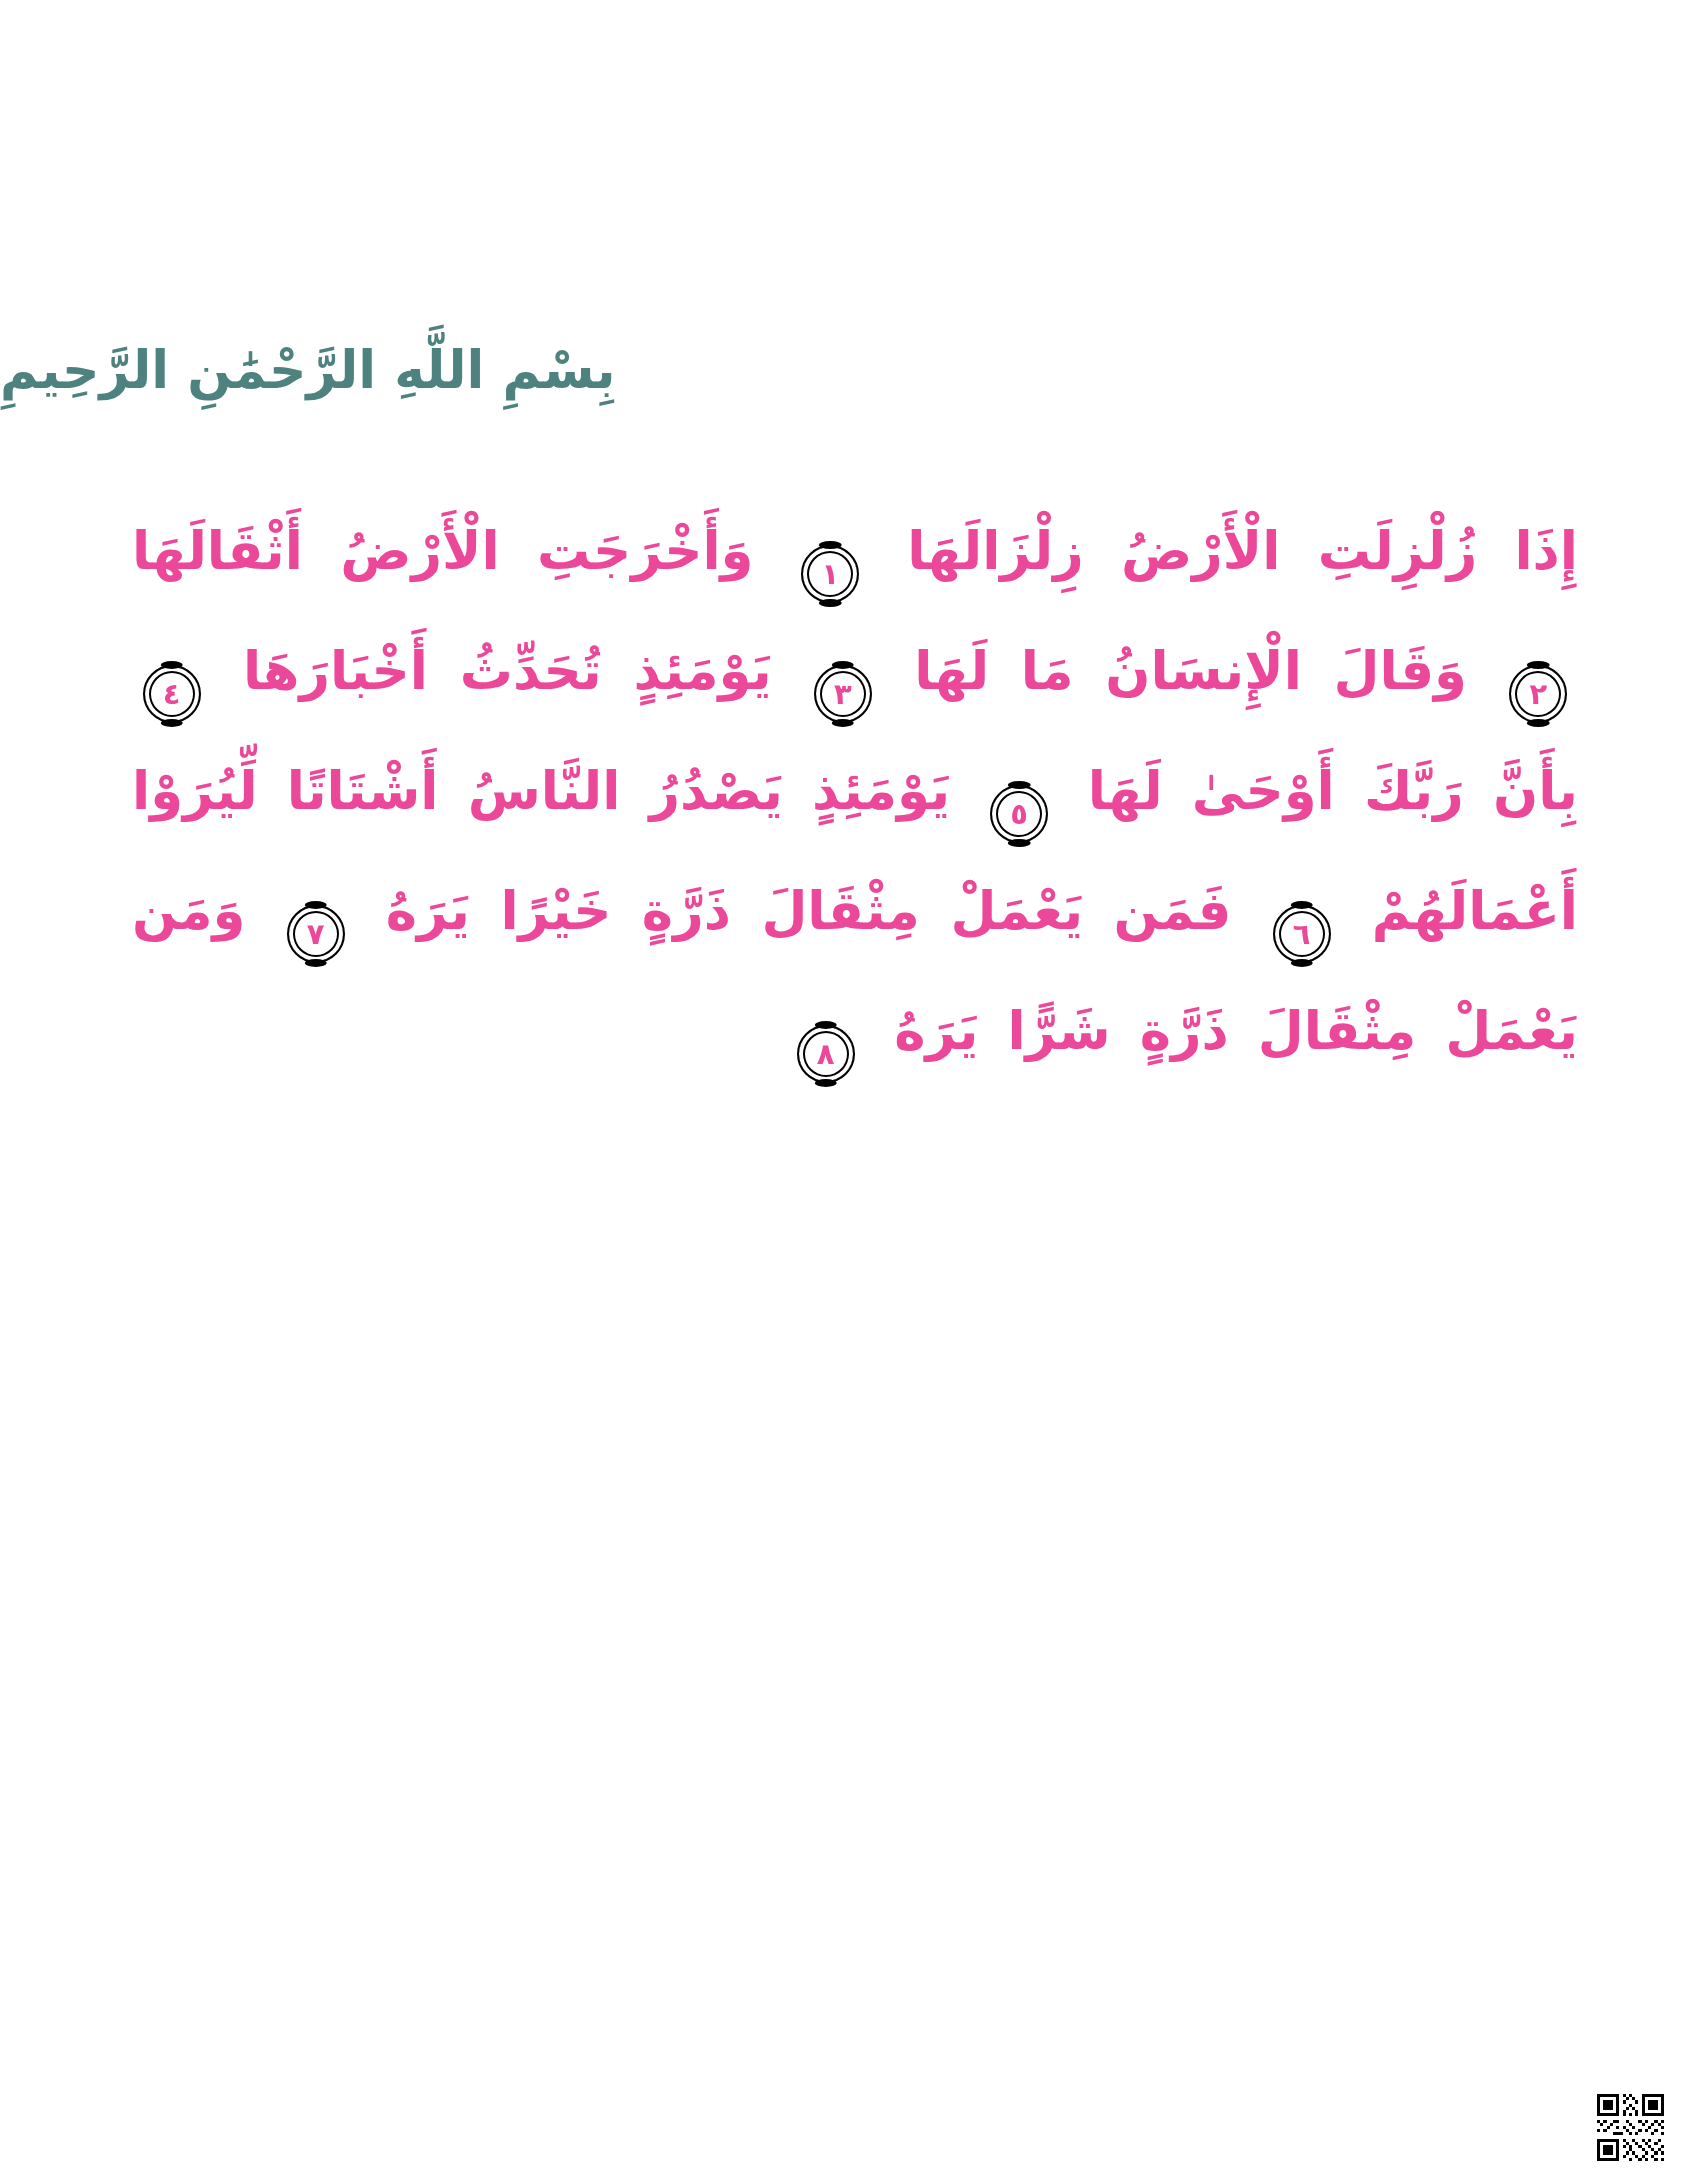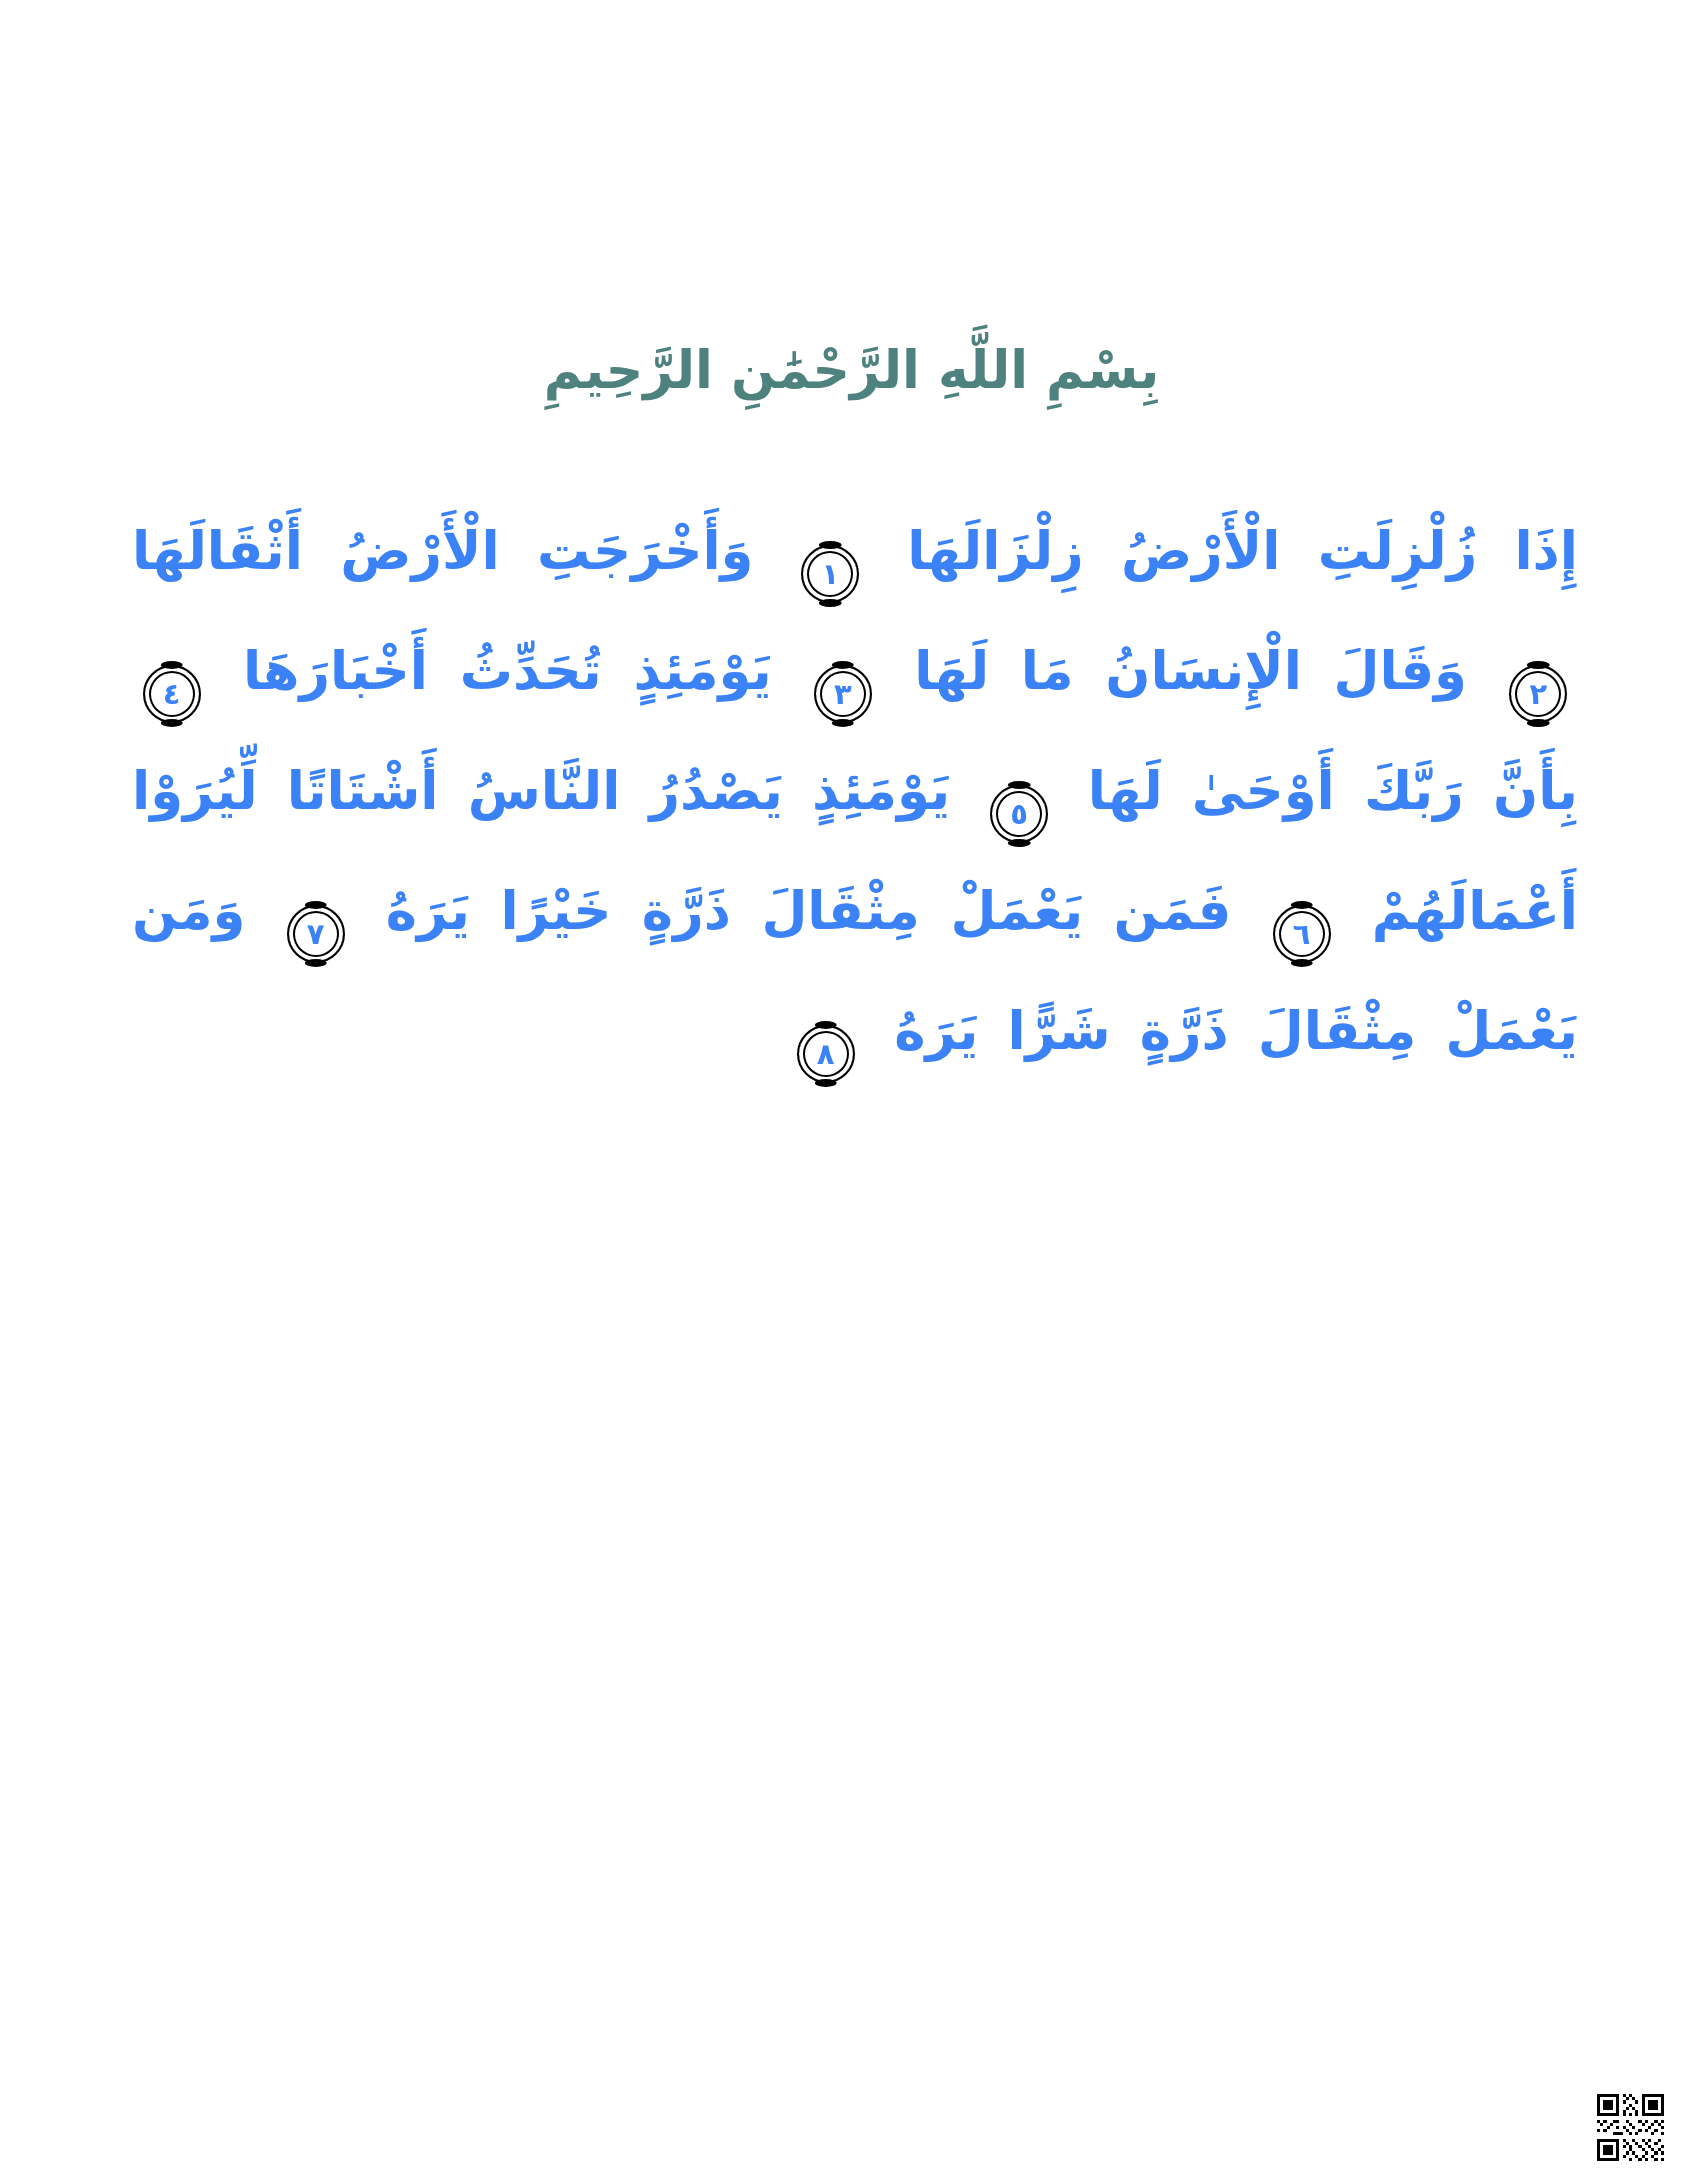--- a/index.html
+++ b/index.html
@@ -24,42 +24,42 @@
     text-align: center;
     direction: rtl;
     font-size: 61px;
     font-weight: 700;
     line-height: 1.5;
     color: var(--heading-color, #4e827e);
   }
   .bismillah {
     position: absolute;
     top: 329px;
-    left: 16px;
+    left: 0;
     right: 0;
-    text-align: center;
+    text-align: left;
     direction: rtl;
     font-size: 52px;
     font-weight: 700;
     line-height: 1.6;
     color: var(--heading-color, #4e827e);
   }
   .verses {
     position: absolute;
     top: 491px;
     right: 109px;
     left: 132px;
     margin: 0;
     direction: rtl;
     text-align: justify;
     font-size: 53px;
     font-weight: 700;
     line-height: 120px;
     word-spacing: 10.6px;
-    color: #3b82f6;
+    color: #ec4899;
   }
   .ayah-marker {
     position: relative;
     display: inline-block;
     width: 58px;
     height: 58px;
     box-sizing: border-box;
     margin: 0 10.6px;
     border: 2px solid #000;
     border-radius: 50%;

